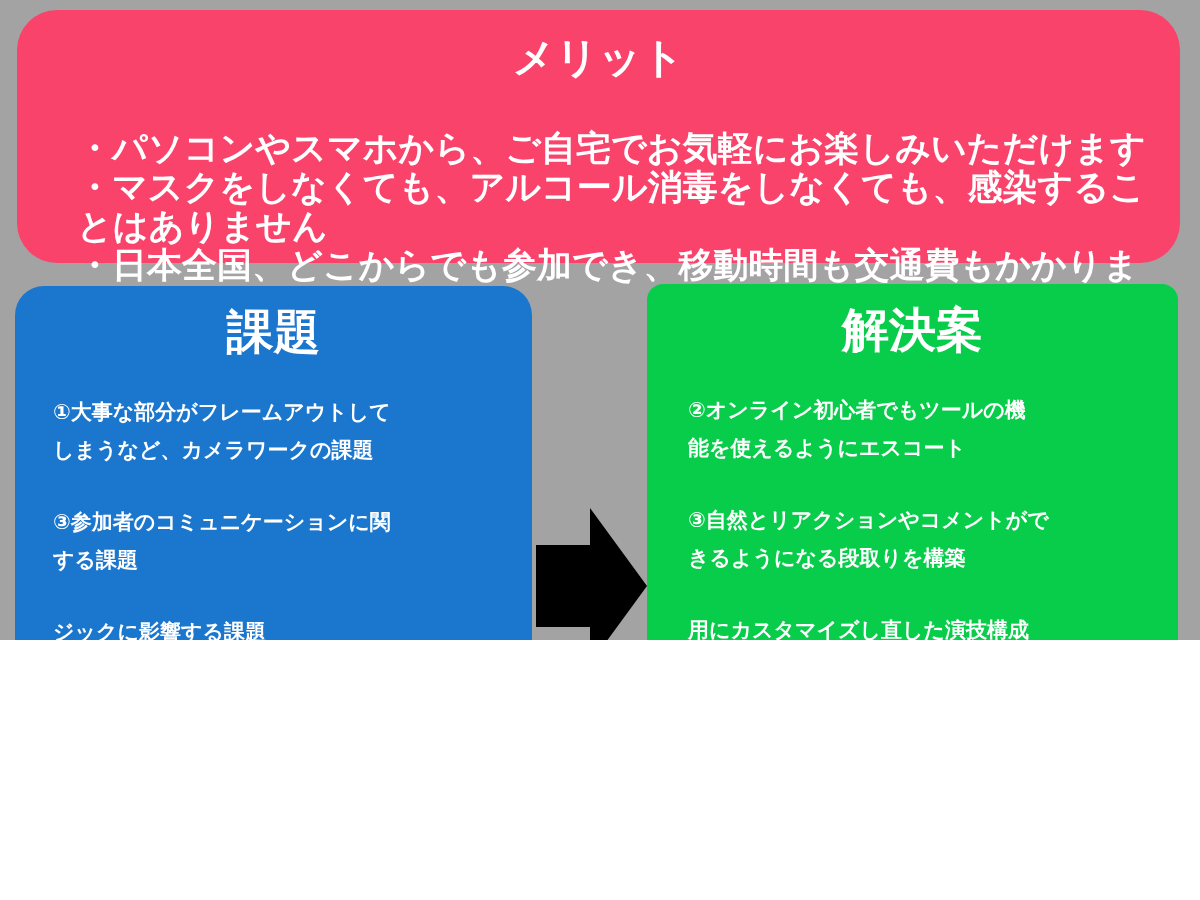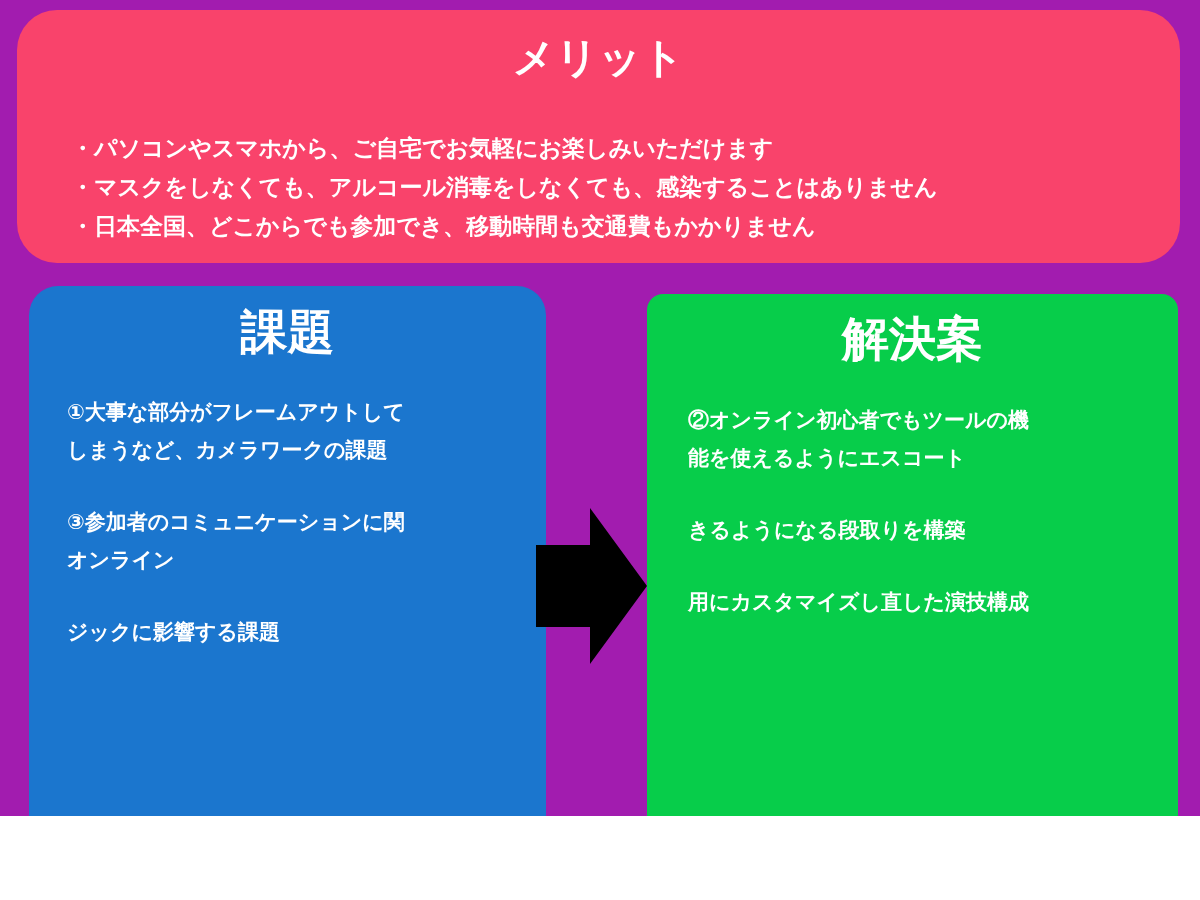--- a/index.html
+++ b/index.html
@@ -4,22 +4,22 @@
 <style>
   html, body {
     margin: 0;
     padding: 0;
     background: #ffffff;
     font-family: "DejaVu Sans", sans-serif;
   }
   .canvas {
     position: relative;
     width: 1200px;
-    height: 816px;
-    background: #a21caf;
+    height: 640px;
+    background: #a3a3a3;
     overflow: hidden;
   }
   .box {
     position: absolute;
     color: #ffffff;
     font-weight: bold;
     box-sizing: border-box;
   }
   
   .merit-box {
@@ -32,43 +32,42 @@
   }
   .merit-title {
     margin: 24px 0 0 0;
     text-align: center;
     font-size: 42px;
     line-height: 1.15;
     font-weight: bold;
   }
   .merit-list {
     position: absolute;
-    left: 54px;
+    left: 60px;
     top: 119px;
     right: 30px;
-    font-size: 23px;
+    font-size: 35px;
     line-height: 39px;
   }
   
   .issue-box {
-    left: 29px;
+    left: 15px;
     top: 286px;
     width: 517px;
     height: 607px;
     border-radius: 29px;
     background: #1b76ce;
   }
   .solution-box {
     left: 647px;
-    top: 294px;
+    top: 284px;
     width: 531px;
     height: 607px;
     border-radius: 16px;
     background: #07cd4a;
-    font-family: Liberation Serif, serif;
   }
   .col-title {
     margin: 20px 0 0 0;
     text-align: center;
     font-size: 47px;
     line-height: 1.1;
     font-weight: bold;
   }
   .items {
     position: absolute;
@@ -110,41 +109,42 @@
 
   <section class="box issue-box">
     <h2 class="col-title">課題</h2>
     <div class="items">
       <div class="item">
         <div>①大事な部分がフレームアウトして</div>
         <div>しまうなど、カメラワークの課題</div>
       </div>
       <div class="item">
         <div>③参加者のコミュニケーションに関</div>
-        <div>オンライン</div>
+        <div>する課題</div>
       </div>
       <div class="item">
         <div>ジックに影響する課題</div>
       </div>
 
     </div>
   </section>
 
   <svg class="arrow" viewBox="0 0 111 156" xmlns="http://www.w3.org/2000/svg" aria-hidden="true">
     <polygon points="0,37 54,37 54,0 111,78 54,156 54,119 0,119" fill="#000000"></polygon>
   </svg>
 
   <section class="box solution-box">
     <h2 class="col-title">解決案</h2>
     <div class="items">
       <div class="item">
         <div>②オンライン初心者でもツールの機</div>
         <div>能を使えるようにエスコート</div>
       </div>
       <div class="item">
+        <div>③自然とリアクションやコメントがで</div>
         <div>きるようになる段取りを構築</div>
       </div>
       <div class="item">
         <div>用にカスタマイズし直した演技構成</div>
       </div>
 
     </div>
   </section>
 
 </div>

